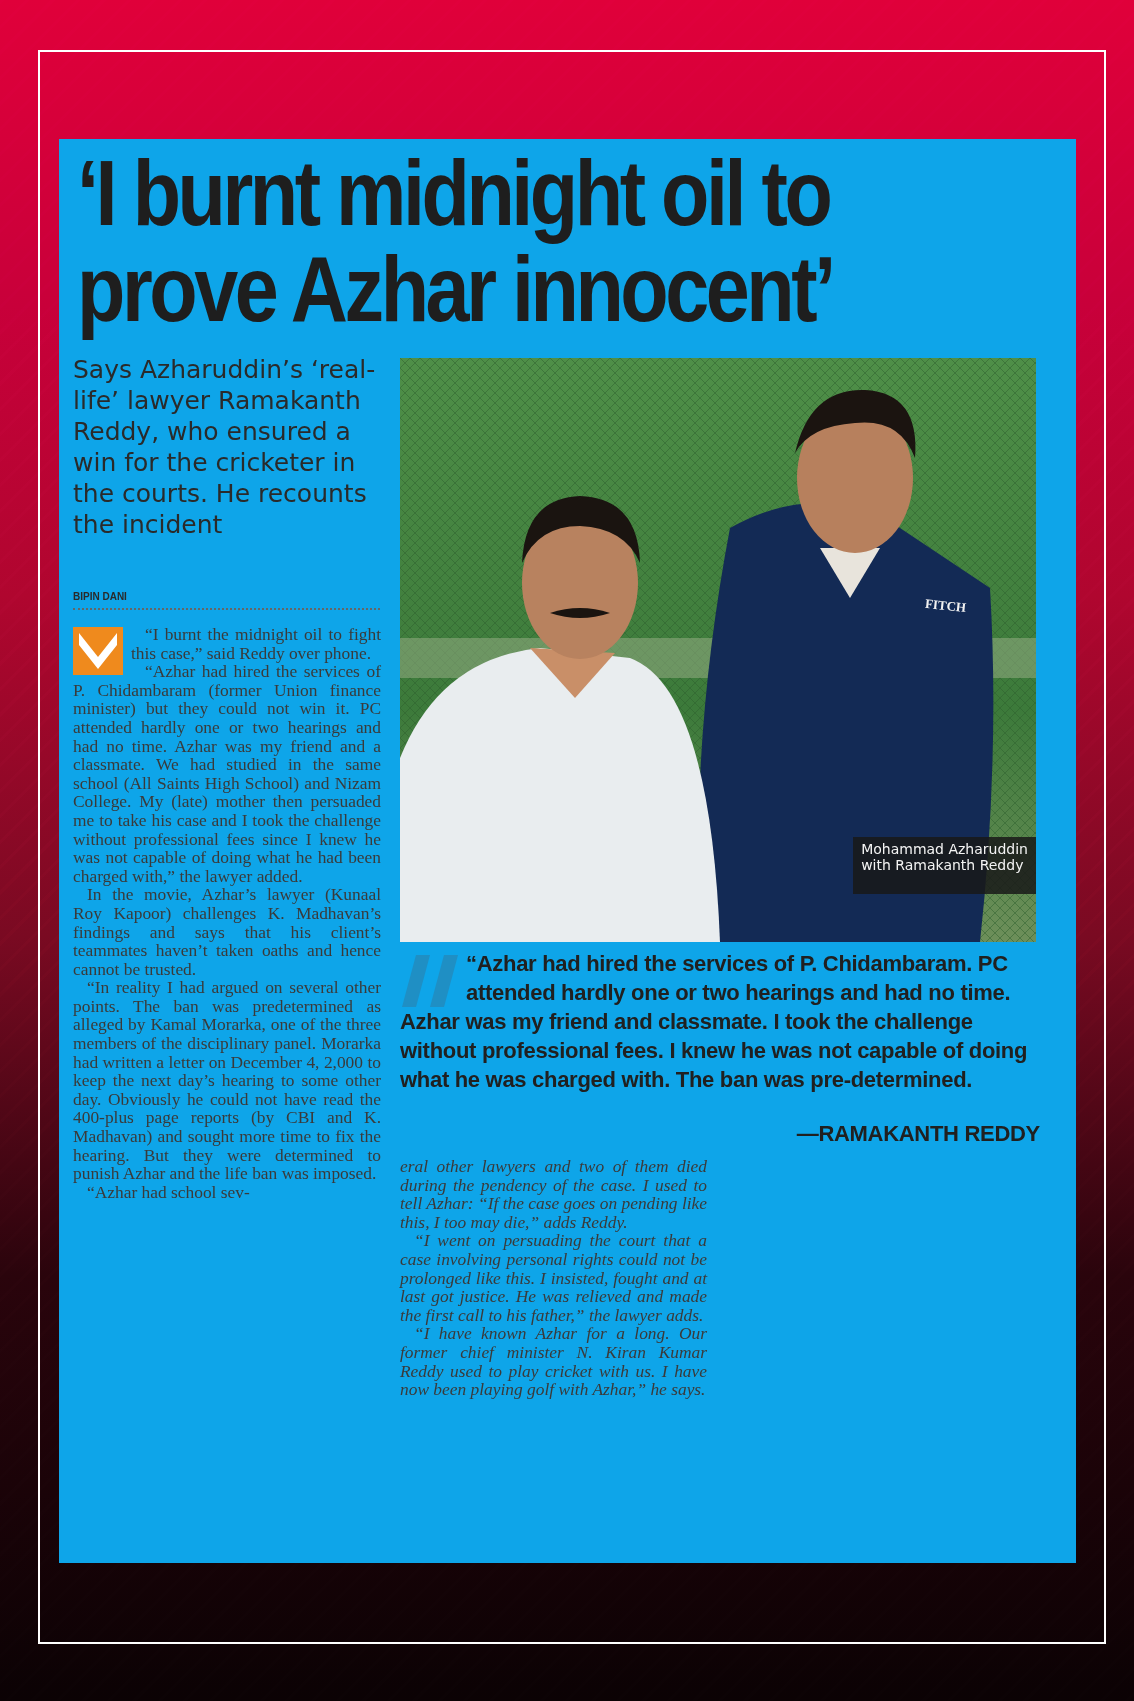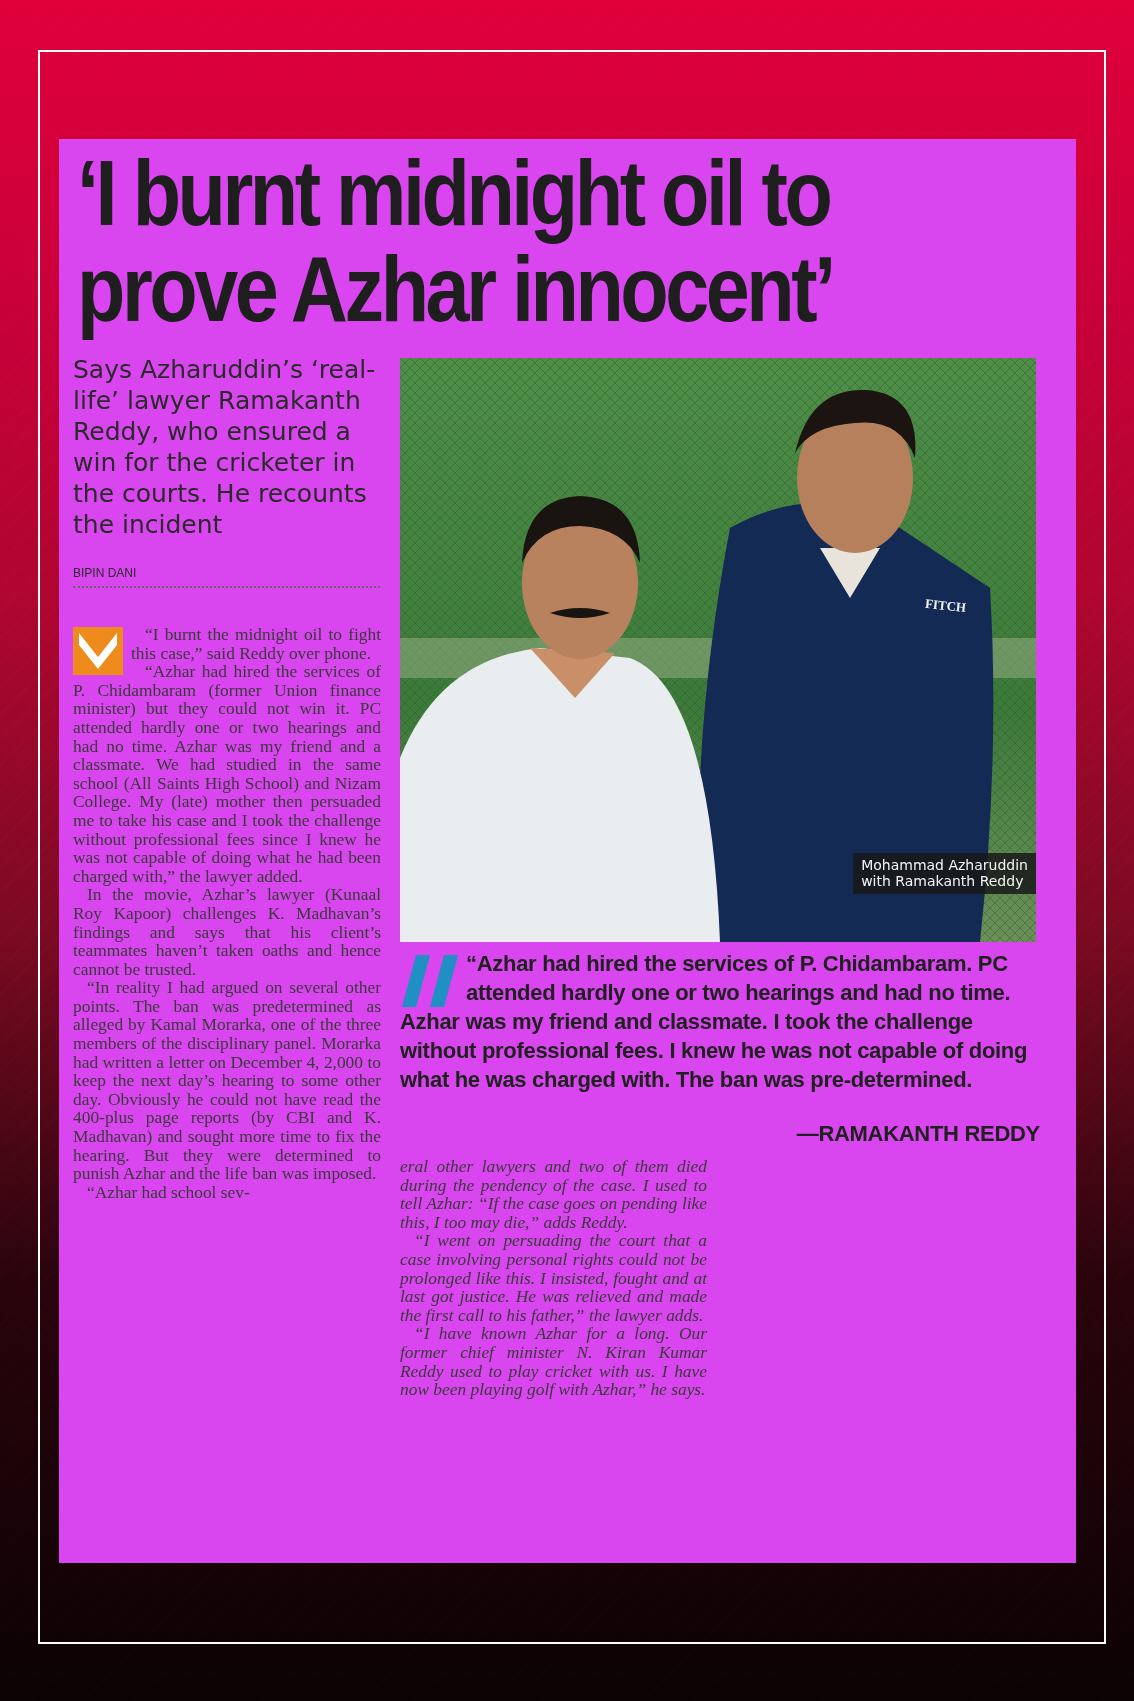--- a/index.html
+++ b/index.html
@@ -14,36 +14,36 @@
       repeating-linear-gradient(135deg, rgba(255,255,255,0.05) 0 3px, rgba(0,0,0,0) 3px 18px);
     mix-blend-mode: overlay;
     opacity:.6;
   }
   .frame {
     position:absolute; left:38px; top:50px; width:1068px; height:1594px;
     border:2px solid #ffffff; box-sizing:border-box;
   }
   .paper {
     position:absolute; left:59px; top:139px; width:1017px; height:1424px;
-    background:#d946ef; box-sizing:border-box;
+    background:#0ea5e9; box-sizing:border-box;
   }
   .headline {
     position:absolute; left:18px; top:6px; width:980px;
     font-family: "Liberation Sans", sans-serif; font-weight:bold;
     font-size:92px; line-height:96px; letter-spacing:-4px; color:#1e1e1e;
     transform: scaleX(0.86); transform-origin:left top; white-space:nowrap;
   }
   .deck {
     position:absolute; left:14px; top:215px; width:307px;
     font-family: "DejaVu Sans", sans-serif; font-size:25px; line-height:31px;
     color:#2a2a2a; text-align:left;
   }
   .byline {
-    position:absolute; left:14px; top:427px; width:307px;
-    font-family: "Liberation Sans", sans-serif; font-weight:normal; font-size:12px;
+    position:absolute; left:14px; top:452px; width:307px;
+    font-family: "Liberation Sans", sans-serif; font-weight:bold; font-size:10px;
     color:#2a2a2a; padding-bottom:6px; border-bottom:2px dotted #666;
   }
   .col {
     position:absolute; font-family:"Liberation Serif", serif; font-size:17.4px;
     line-height:18.6px; color:#3a3a3a; text-align:justify;
   }
   .col p { margin:0; text-indent:14px; }
   .col p.first { text-indent:0; }
   .col1 { left:14px; top:486px; width:308px; }
   .col2 { left:341px; top:1018px; width:307px;font-style:italic; }
@@ -52,21 +52,21 @@
     background:#ef8a1d; position:relative;
   }
   .dropmark svg { position:absolute; left:0; top:0; }
   .photo {
     position:absolute; left:341px; top:219px; width:636px; height:584px;
     overflow:hidden; background:#3e7a3c;
   }
   .caption {
     position:absolute; right:0; bottom:48px; background:rgba(25,25,25,0.85);
     color:#f4f4f4; font-family:"DejaVu Sans", sans-serif; font-size:14px;
-    line-height:16px; padding:4px 8px 5px 8px;
+    line-height:16px; padding:4px 8px 21px 8px;
   }
   .pullquote {
     position:absolute; left:341px; top:810px; width:636px;
     font-family:"Liberation Sans", sans-serif; font-weight:bold; font-size:22px;
     line-height:29px; color:#202020; letter-spacing:-0.3px;
   }
   .qmark {
     float:left; width:62px; height:52px; margin:6px 4px 0 0;
   }
   .attrib {

